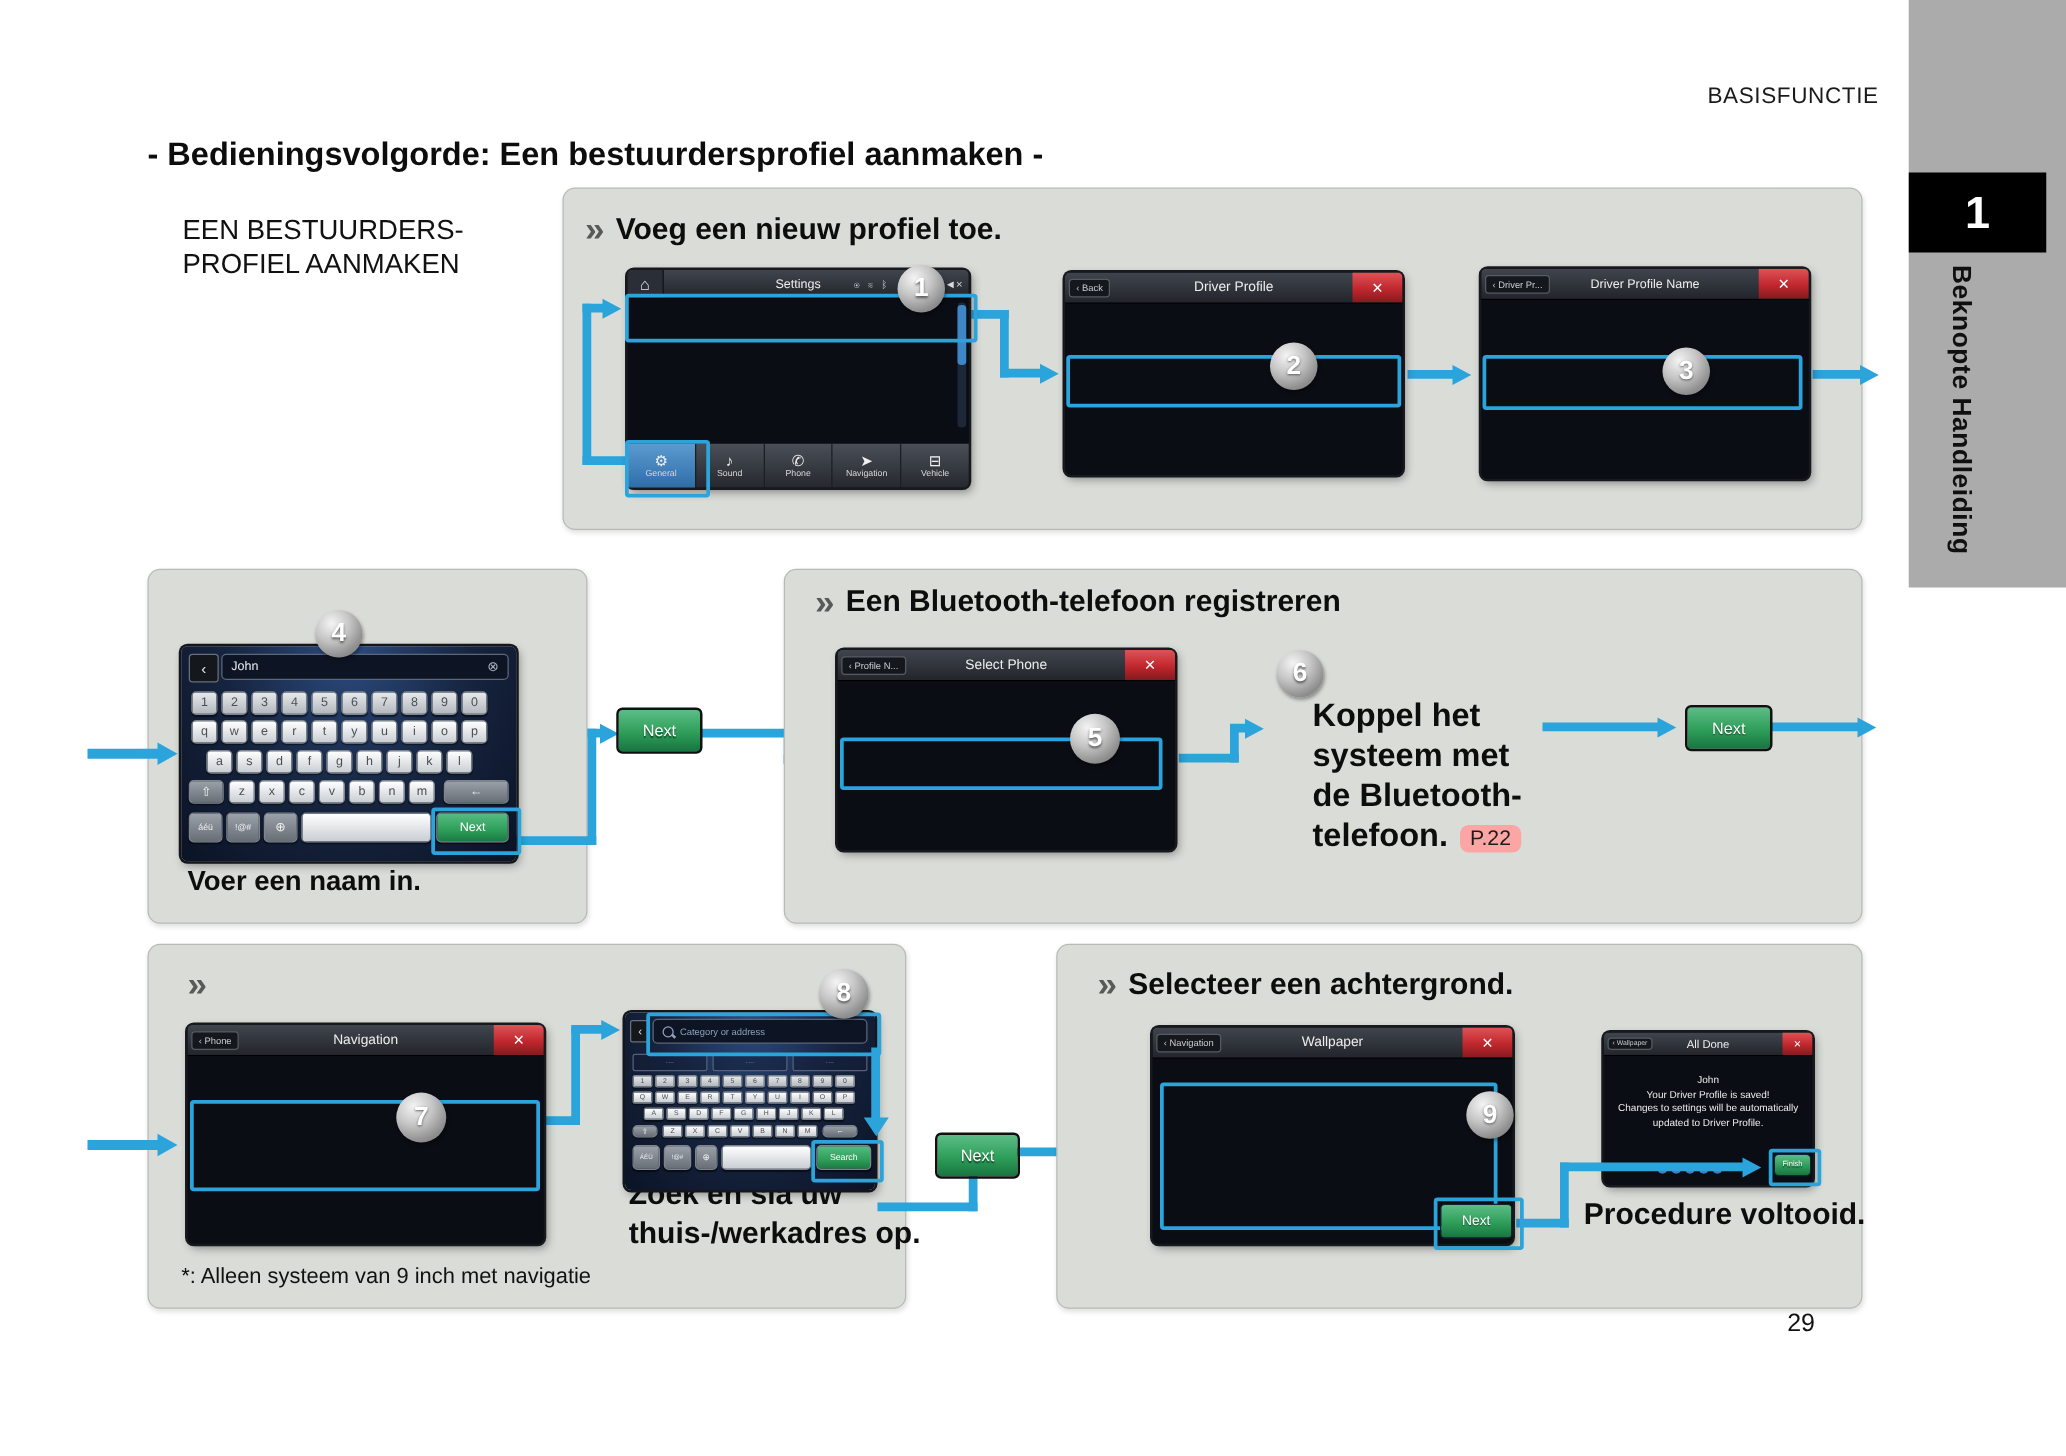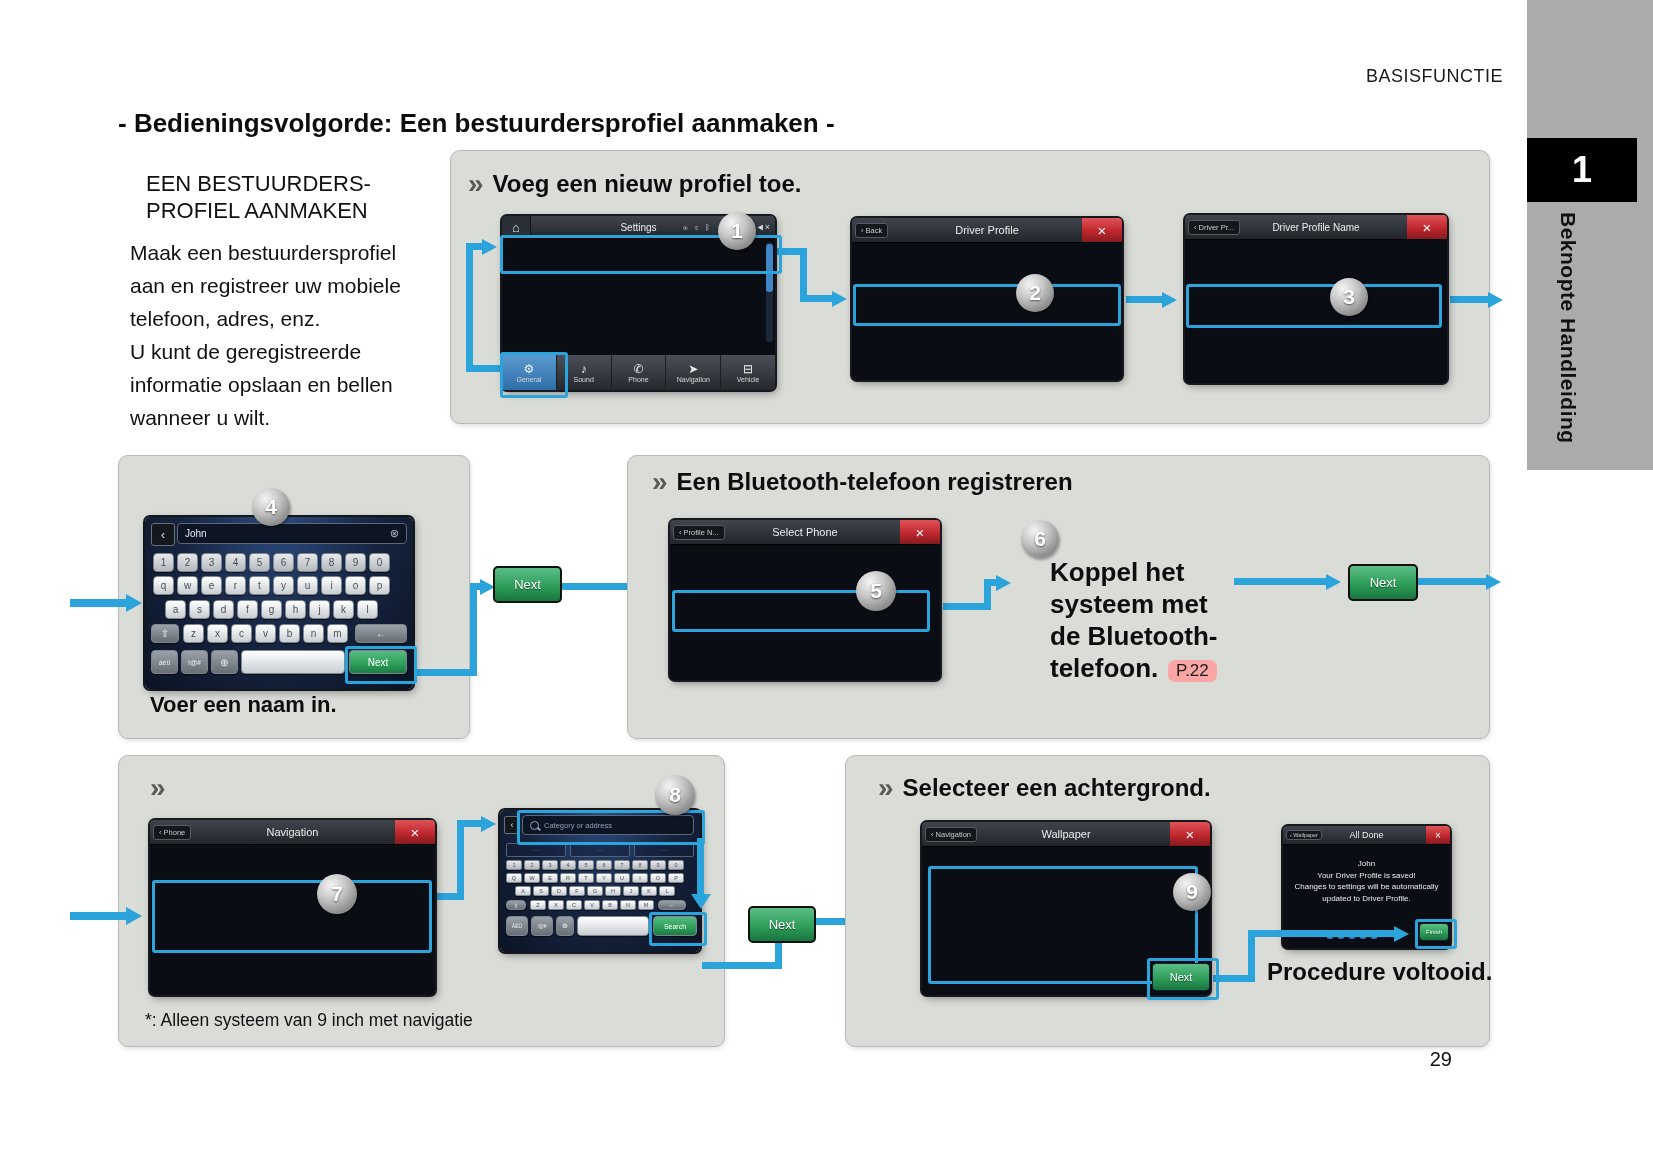--- a/index.html
+++ b/index.html
@@ -101,26 +101,20 @@
       <span>1</span>
     </div>
   <div class="abs" style="left:1556px;top:212px;height:260px;writing-mode:vertical-rl;font-weight:bold;font-size:21px;color:#101010;letter-spacing:.5px;">Beknopte Handleiding</div>
 
   <div class="abs" style="left:1203px;top:66px;width:300px;text-align:right;font-size:18px;letter-spacing:.5px;color:#1a1a1a;">BASISFUNCTIE</div>
   <div class="abs" style="left:118px;top:108px;font-size:26px;font-weight:bold;color:#0d0d0d;">- Bedieningsvolgorde: Een bestuurdersprofiel aanmaken -</div>
   <div class="abs" style="left:1402px;top:1048px;width:50px;text-align:right;font-size:20px;">29</div>
 
   <div class="abs" style="left:130px;top:170px;font-size:22px;font-weight:normal;line-height:27px;white-space:pre-line;margin-left:16px;">EEN BESTUURDERS-
 PROFIEL AANMAKEN</div>
-  <div class="abs" style="left:130px;top:236px;font-size:21px;line-height:33px;white-space:pre-line;">Maak een bestuurdersprofiel
-aan en registreer uw mobiele
-telefoon, adres, enz.
-U kunt de geregistreerde
-informatie opslaan en bellen
-wanneer u wilt.</div>
 
   <div class="panel" style="left:450px;top:150px;width:1038px;height:272px;"></div>
   <div class="phead" style="left:468px;top:168px;">
       <span class="guill">»</span>
       <span>Voeg een nieuw profiel toe.</span>
     </div>
 
   <div class="seg" style="left:466px;top:243px;width:7px;height:129px;"></div>
   <div class="seg" style="left:466px;top:365px;width:38px;height:7px;"></div>
   <div class="seg" style="left:466px;top:243px;width:18px;height:7px;"></div>
@@ -461,20 +455,22 @@
   <span class="key kd abs" style="left:531px;top:916px;width:22px;height:20px;font-size:5px;z-index:3;">!@#</span>
   <span class="key kd abs" style="left:556px;top:916px;width:18px;height:20px;font-size:7px;z-index:3;">⊕</span>
   <span class="key abs" style="left:577px;top:916px;width:72px;height:20px;z-index:3;"></span>
   <span class="key kgr abs" style="left:653px;top:916px;width:44px;height:20px;font-size:7px;z-index:3;">Search</span>
   <div class="hl" style="left:517px;top:810px;width:182px;height:29px;z-index:4;"></div>
   <div class="hl" style="left:649px;top:912px;width:52px;height:28px;z-index:4;"></div>
   <div class="step" style="left:655px;top:775px;width:40px;height:40px;">8</div>
   <div class="seg" style="left:697px;top:838px;width:7px;height:58px;z-index:5;"></div>
   <div class="ahd" style="left:691px;top:894px;z-index:5;"></div>
 
+  <div class="cap" style="left:503px;top:940px;font-size:24px;line-height:31px;">Zoek en sla uw
+thuis-/werkadres op.</div>
   <div class="abs" style="left:145px;top:1010px;font-size:17.5px;color:#111;">*: Alleen systeem van 9 inch met navigatie</div>
 
   <div class="seg" style="left:702px;top:962px;width:80px;height:7px;"></div>
   <div class="seg" style="left:775px;top:939px;width:7px;height:30px;"></div>
   <div class="gbtn nextbig" style="left:748px;top:906px;width:64px;height:33px;">Next</div>
   <div class="seg" style="left:812px;top:918px;width:42px;height:7px;"></div>
   <div class="seg" style="left:847px;top:870px;width:7px;height:55px;"></div>
   <div class="seg" style="left:847px;top:870px;width:58px;height:7px;"></div>
   <div class="ahr" style="left:903px;top:866px;"></div>
 

